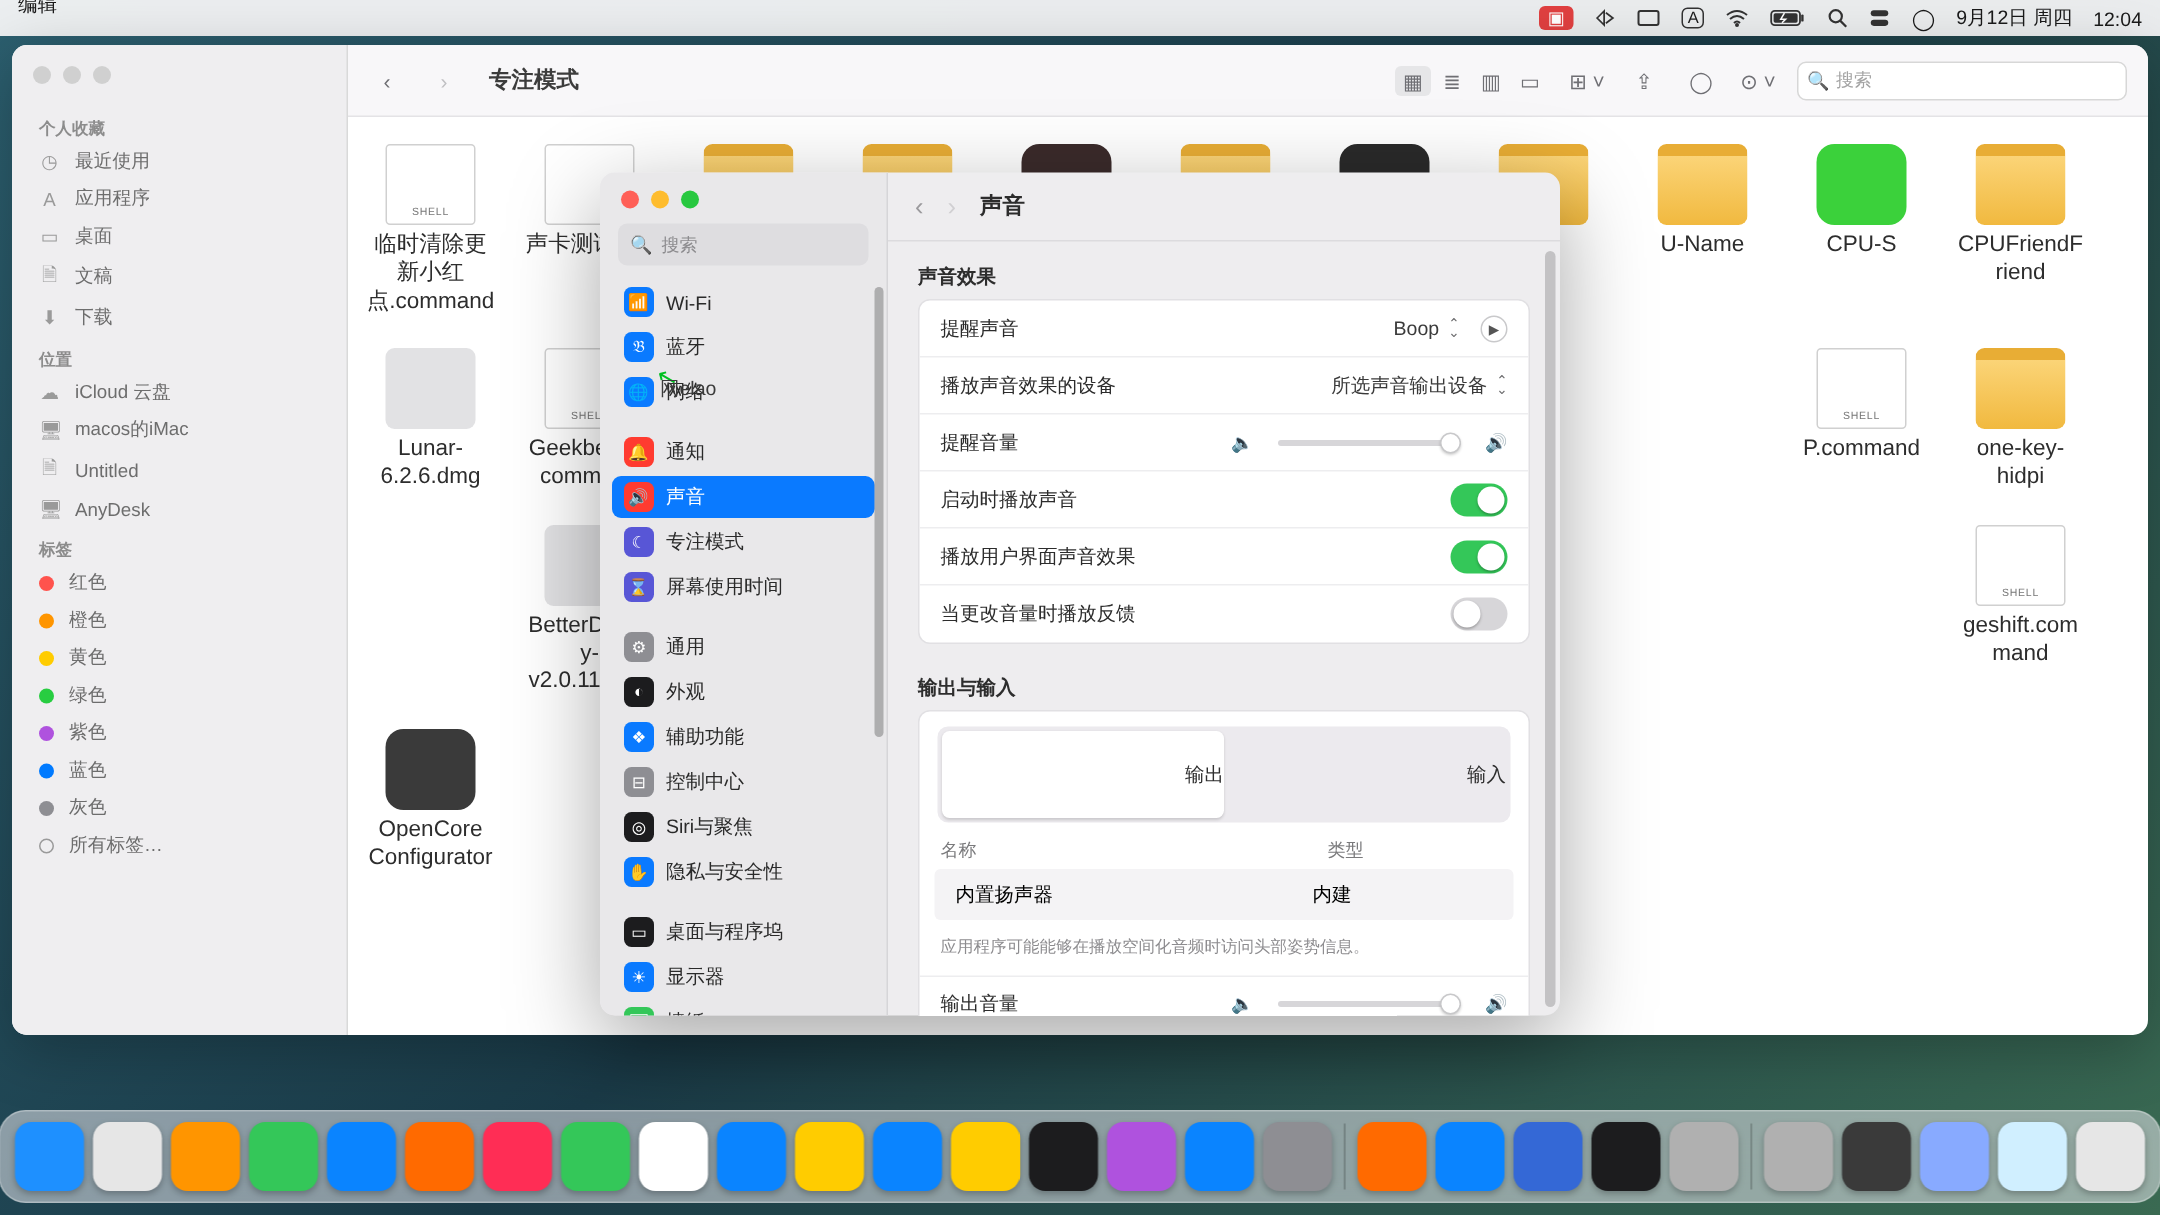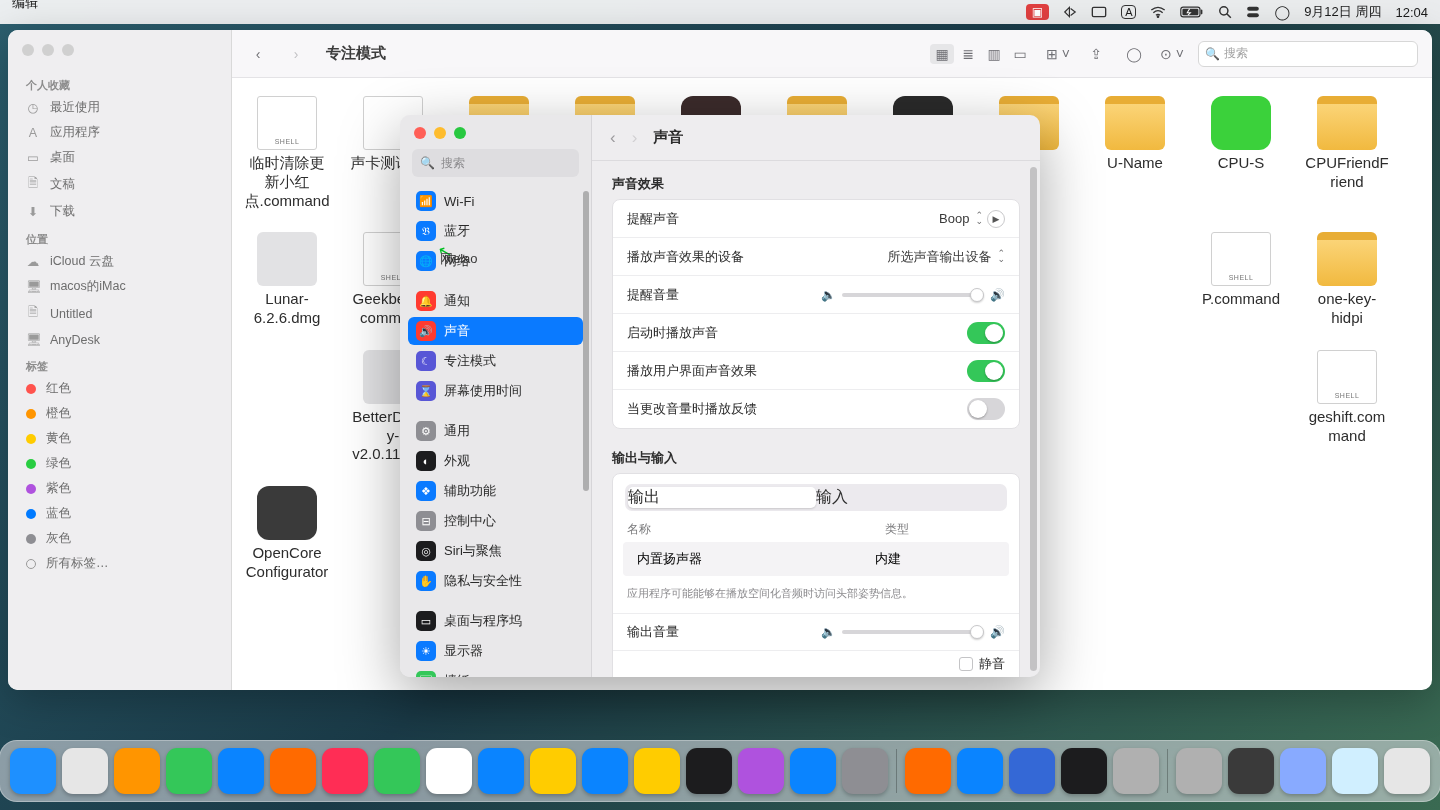--- a/index.html
+++ b/index.html
@@ -59,36 +59,36 @@
 .set-sep{ height:10px; }
 
 .set-main{ flex:1; display:flex; flex-direction:column; }
 .set-header{ height:46px; display:flex; align-items:center; gap:16px; padding:0 18px; border-bottom:1px solid #dcdbde; }
 .set-header .nav{ color:#9b9a9d; font-size:17px; }
 .set-title{ font-size:15px; font-weight:600; color:#2c2c2c; }
 .set-content{ flex:1; overflow:auto; padding:14px 20px 18px; position:relative; }
 .content-scroll{ position:absolute; right:3px; top:6px; bottom:6px; width:7px; background:rgba(0,0,0,.18); border-radius:4px; }
 .panel-head{ font-size:13px; font-weight:600; color:#2d2d2d; margin-bottom:6px; }
 .panel{ background:#fff; border:1px solid #e1e0e3; border-radius:8px; margin-bottom:20px; }
-.prow{ min-height:38px; display:flex; align-items:center; padding:6px 14px; font-size:13px; color:#2c2c2c; border-bottom:1px solid #ededef; }
+.prow{ min-height:38px; display:flex; align-items:center; padding:6px 14px; font-size:13px; color:#2c2c2c; border-bottom:1px solid #ededef; gap:10px; }
 .prow:last-child{ border-bottom:none; }
 .prow .grow{ flex:1; }
 .select-look{ color:#3a3a3a; display:flex; align-items:center; gap:6px; }
 .upd{ font-size:9px; color:#6c6c6e; line-height:.6; }
 .play{ width:18px; height:18px; border:1px solid #c9c9cb; border-radius:50%; display:flex; align-items:center; justify-content:center; font-size:9px; color:#555; margin-left:4px; }
 .slider{ flex:1; height:4px; background:#d7d6d9; border-radius:2px; position:relative; margin:0 6px; }
 .slider .knob{ position:absolute; top:-5px; width:14px; height:14px; background:#fff; border:1px solid #c8c8ca; border-radius:50%; box-shadow:0 1px 2px rgba(0,0,0,.2); }
 .sp-ico{ font-size:12px; color:#8a8a8c; }
 .switch{ width:38px; height:22px; border-radius:11px; position:relative; }
 .switch.on{ background:#34c759; } .switch.off{ background:#d7d6d9; }
 .switch .sk{ position:absolute; top:2px; width:18px; height:18px; background:#fff; border-radius:50%; box-shadow:0 1px 2px rgba(0,0,0,.3); }
 .switch.on .sk{ right:2px; } .switch.off .sk{ left:2px; }
 
 .seg{ background:#eceaee; border-radius:7px; padding:3px; display:flex; margin:10px 12px 0; }
-.seg-btn{ flex:1; text-align:left; font-size:16px; padding:0 0; border-radius:5px; color:#2d2d2d; }
+.seg-btn{ flex:1; text-align:right; font-size:13px; padding:20px 0; border-radius:5px; color:#2d2d2d; }
 .seg-btn.active{ background:#fff; box-shadow:0 1px 2px rgba(0,0,0,.15); }
 .table-head{ display:flex; padding:10px 14px 4px; font-size:12px; color:#7a7a7c; }
 .table-head .c1{ flex:1; } .table-head .c2{ width:120px; }
 .table-row{ display:flex; padding:8px 14px; font-size:13px; background:#f4f3f5; border-radius:4px; margin:0 10px; }
 .table-row .c1{ flex:1; } .table-row .c2{ width:120px; }
 .hint{ font-size:11px; color:#8d8c8f; padding:10px 14px 12px; }
 .chk{ width:14px; height:14px; border:1px solid #c4c4c6; border-radius:3px; margin-right:6px; background:#fff; }
 .mute{ display:flex; align-items:center; justify-content:flex-end; padding:4px 14px 10px; font-size:13px; color:#2c2c2c; }
 
 

